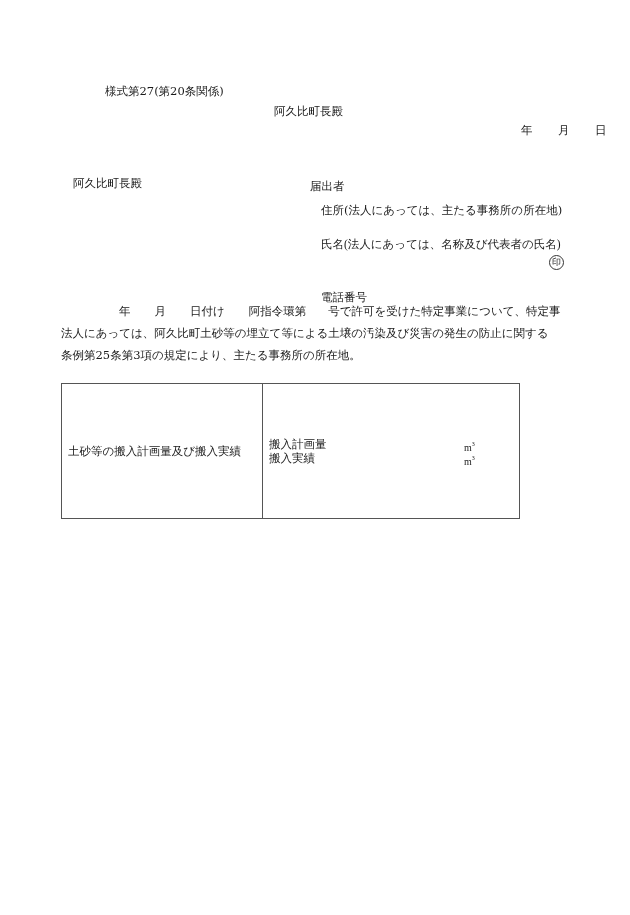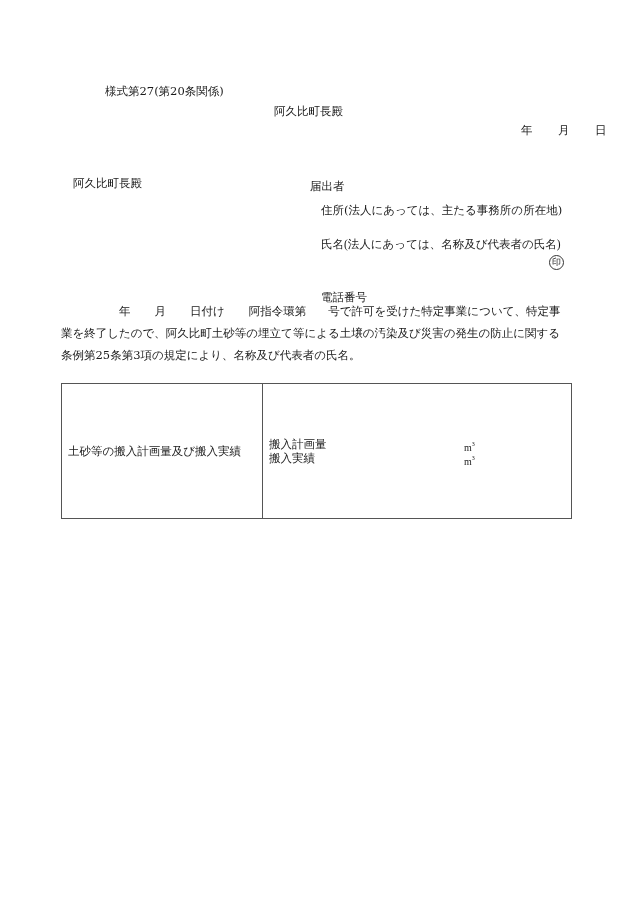--- a/index.html
+++ b/index.html
@@ -16,21 +16,21 @@
     .applicant-label { left: 310px; top: 179px; }
     .address-label { left: 321px; top: 203px; }
     .name-label { left: 321px; top: 237px; font-family: Liberation Serif, serif; }
     .seal { left: 549px; top: 255px; width: 13px; height: 13px; border: 1px solid #333; border-radius: 50%;
             font-size: 9px; line-height: 13px; text-align: center; }
     .phone-label { left: 321px; top: 290px; }
     .para { left: 61px; top: 304px; width: 512px; }
     .para .line { position: absolute; left: 0; white-space: nowrap; line-height: 14px; }
     .gap { display: inline-block; }
     table.main-table {
-      position: absolute; left: 61px; top: 383px; width: 511px; height: 136px;
+      position: absolute; left: 61px; top: 383px; width: 459px; height: 136px;
       border-collapse: collapse; table-layout: fixed;
     }
     table.main-table td {
       border: 1.3px solid #555; vertical-align: middle; padding: 0 6px; font-size: 11.5px;
       line-height: 14px;
     }
     td.label-cell { width: 188px; }
     .unit { position: absolute; left: 195px; font-size: 10px; }
     .unit sup { font-size: 6px; vertical-align: 5px; }
     .rowline { position: relative; height: 14px; white-space: nowrap; font-family: Liberation Serif, serif; }
@@ -49,22 +49,22 @@
 <div class="abs applicant-label">届出者</div>
 <div class="abs address-label">住所(法人にあっては、主たる事務所の所在地)</div>
 <div class="abs name-label">氏名(法人にあっては、名称及び代表者の氏名)</div>
 <div class="abs seal">印</div>
 <div class="abs phone-label">電話番号</div>
 
 <div class="abs para">
   <div class="line" style="top:0">
     <span class="gap" style="width:58px"></span><span>年</span><span class="gap" style="width:24px"></span><span>月</span><span class="gap" style="width:24px"></span><span>日付け</span><span class="gap" style="width:24px"></span><span>阿指令環第</span><span class="gap" style="width:22px"></span><span>号で許可を受けた特定事業について、特定事</span>
   </div>
-  <div class="line" style="top:22px">業を終了したので、阿久比町土砂等の埋立て等による土壌の汚染及び災害の発生の防止に関する</div>
-  <div class="line" style="top:44px">条例第25条第3項の規定により、名称及び代表者の氏名。</div>
+  <div class="line" style="top:22px">法人にあっては、阿久比町土砂等の埋立て等による土壌の汚染及び災害の発生の防止に関する</div>
+  <div class="line" style="top:44px">条例第25条第3項の規定により、主たる事務所の所在地。</div>
 </div>
 
 <table class="main-table">
   <tbody>
       <tr>
     <td class="label-cell">土砂等の搬入計画量及び搬入実績</td>
     <td>
       <div class="rowline">
         <span>搬入計画量</span>
         <span class="unit"><span>m</span><sup>3</sup></span>

